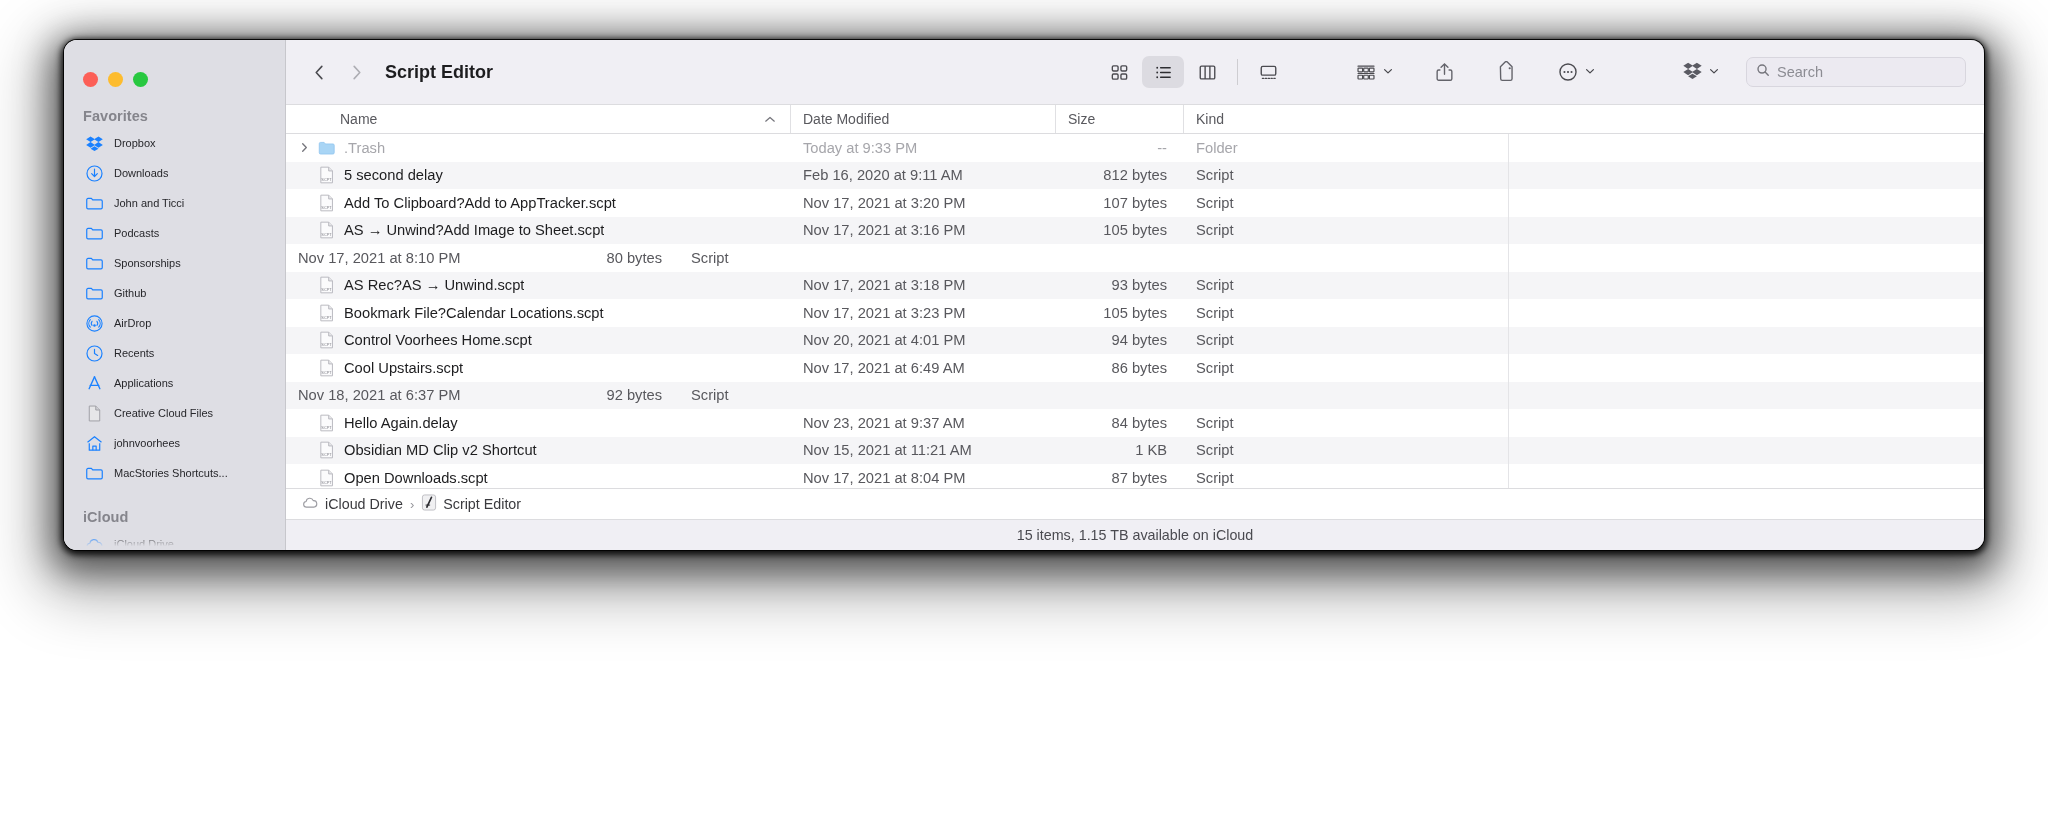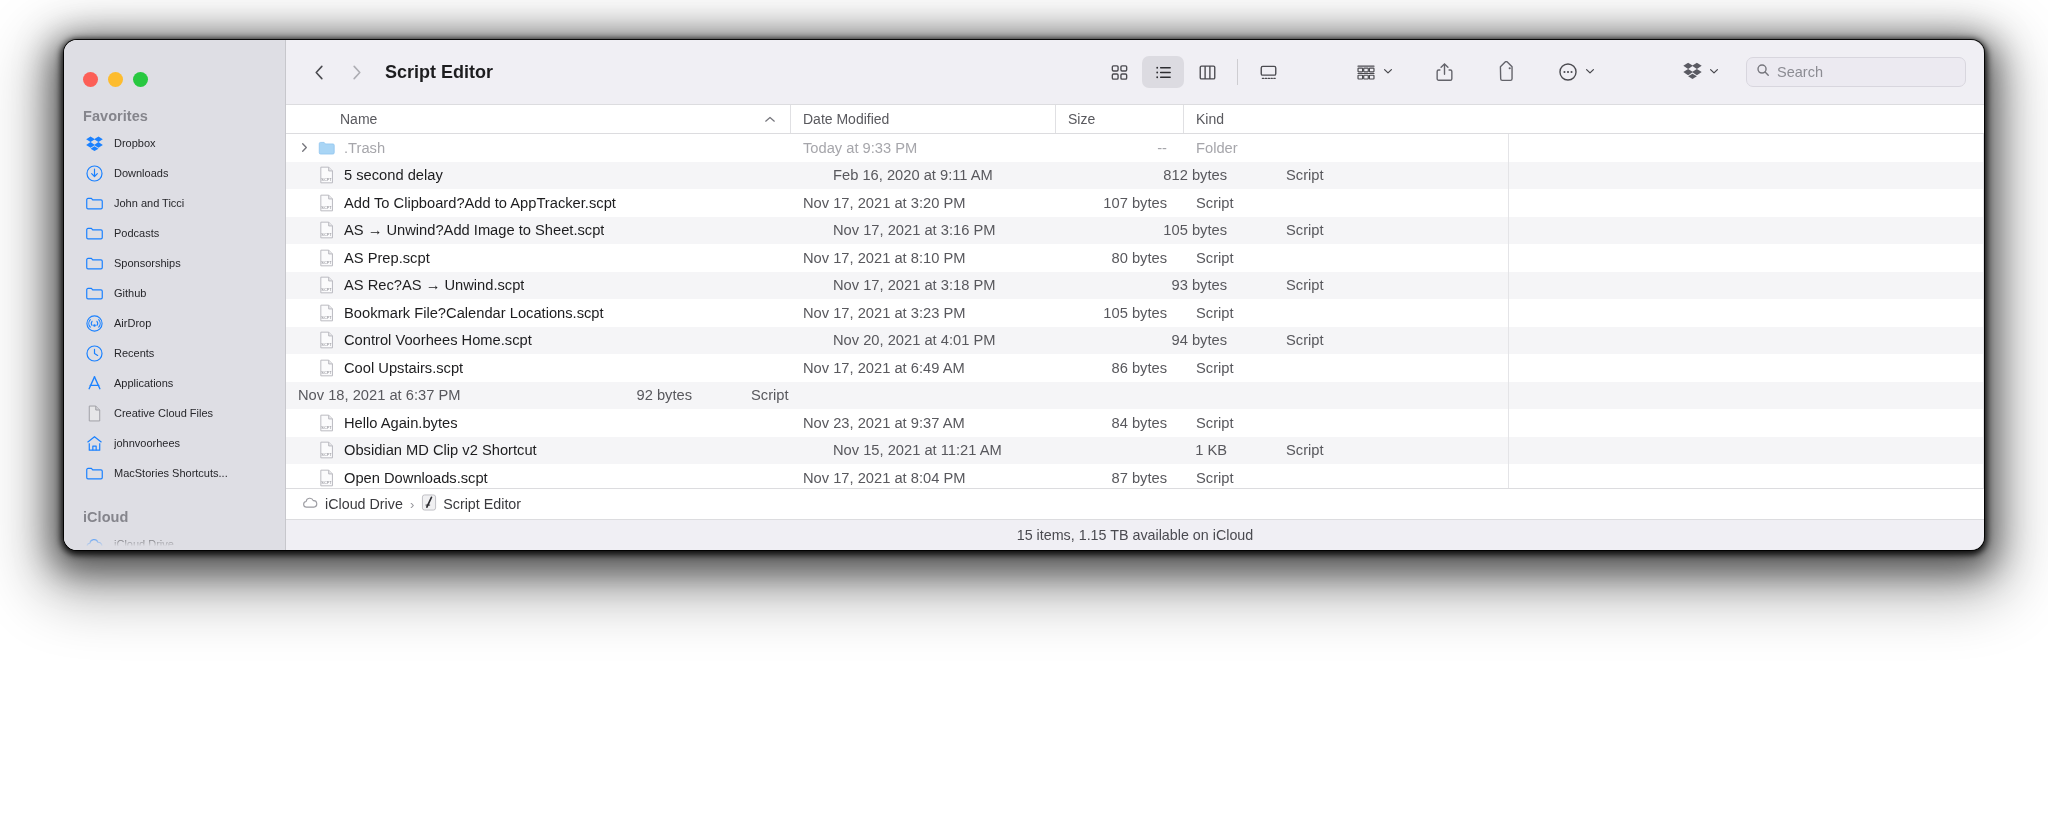--- a/index.html
+++ b/index.html
@@ -214,21 +214,21 @@
     background: #ffffff;
   }
   .row {
     display: flex;
     align-items: center;
     height: 27.5px;
     font-size: 14.7px;
     color: #1d1d1f;
     cursor: default;
   }
-  .row.alt { background: #f5f5f7; gap: 30px; }
+  .row.alt { background: #f5f5f7; }
   .row.dimmed .cell { color: #a6a6ab; }
   .cell { display: flex; align-items: center; overflow: hidden; }
   .c-name {
     flex: 0 0 505px;
     padding-left: 12px;
     gap: 7px;
     white-space: nowrap;
   }
   .disc {
     width: 13px; flex: 0 0 13px;
@@ -664,31 +664,20 @@
     <text x="9" y="16.2" font-family="Liberation Sans, sans-serif" font-size="4.1" fill="#7d7d85" text-anchor="middle">SCPT</text>
   </svg>
               </span>
               <span class="fname">AS → Unwind?Add Image to Sheet.scpt</span>
             </div>
             <div class="cell c-date">Nov 17, 2021 at 3:16 PM</div>
             <div class="cell c-size">105 bytes</div>
             <div class="cell c-kind">Script</div>
           </div>
           <div class="row">
-            <div class="cell c-name">
-              <span class="disc"></span>
-              <span class="ficon">
-                <svg width="17" height="18" viewBox="0 0 18 19">
-    <path d="M3 1.2h8.3l4 4v12.6H3z" fill="#fbfbfc" stroke="#b7b7bd" stroke-width="1"></path>
-    <path d="M11.3 1.2v4h4" fill="#e7e7ea" stroke="#b7b7bd" stroke-width="1" stroke-linejoin="round"></path>
-    <text x="9" y="16.2" font-family="Liberation Sans, sans-serif" font-size="4.1" fill="#7d7d85" text-anchor="middle">SCPT</text>
-  </svg>
-              </span>
-              <span class="fname">AS Prep.scpt</span>
-            </div>
             <div class="cell c-date">Nov 17, 2021 at 8:10 PM</div>
             <div class="cell c-size">80 bytes</div>
             <div class="cell c-kind">Script</div>
           </div>
           <div class="row alt">
             <div class="cell c-name">
               <span class="disc"></span>
               <span class="ficon">
                 <svg width="17" height="18" viewBox="0 0 18 19">
     <path d="M3 1.2h8.3l4 4v12.6H3z" fill="#fbfbfc" stroke="#b7b7bd" stroke-width="1"></path>
@@ -758,21 +747,21 @@
           <div class="row">
             <div class="cell c-name">
               <span class="disc"></span>
               <span class="ficon">
                 <svg width="17" height="18" viewBox="0 0 18 19">
     <path d="M3 1.2h8.3l4 4v12.6H3z" fill="#fbfbfc" stroke="#b7b7bd" stroke-width="1"></path>
     <path d="M11.3 1.2v4h4" fill="#e7e7ea" stroke="#b7b7bd" stroke-width="1" stroke-linejoin="round"></path>
     <text x="9" y="16.2" font-family="Liberation Sans, sans-serif" font-size="4.1" fill="#7d7d85" text-anchor="middle">SCPT</text>
   </svg>
               </span>
-              <span class="fname">Hello Again.bytes</span>
+              <span class="fname">Hello Again.delay</span>
             </div>
             <div class="cell c-date">Nov 23, 2021 at 9:37 AM</div>
             <div class="cell c-size">84 bytes</div>
             <div class="cell c-kind">Script</div>
           </div>
           <div class="row alt">
             <div class="cell c-name">
               <span class="disc"></span>
               <span class="ficon">
                 <svg width="17" height="18" viewBox="0 0 18 19">

